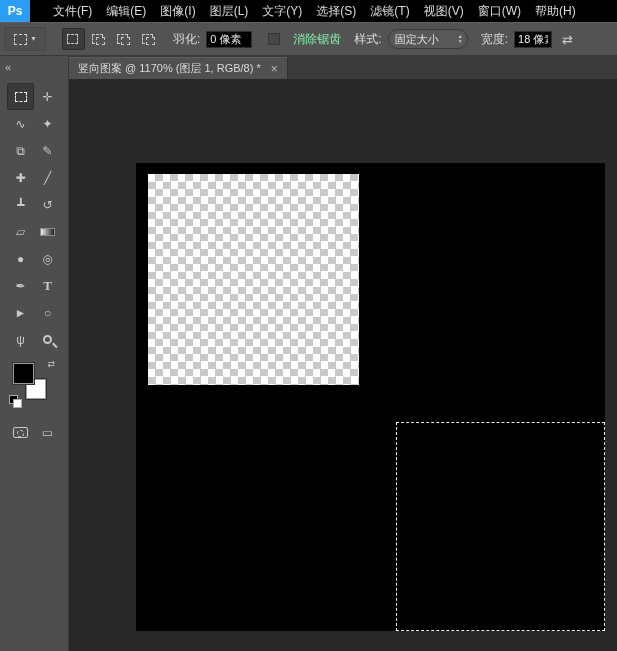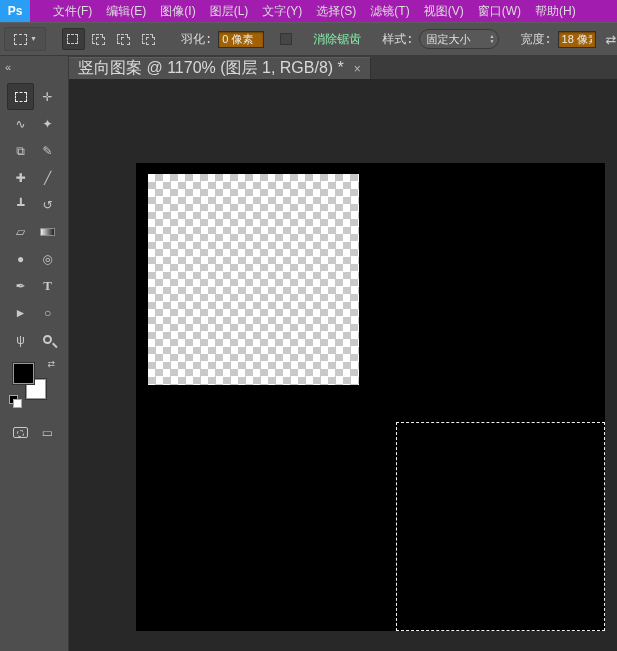--- a/index.html
+++ b/index.html
@@ -8,21 +8,21 @@
     position: relative;
     overflow: hidden;
     background: #282828;
     font-family: "Liberation Sans", "DejaVu Sans", sans-serif;
     -webkit-font-smoothing: antialiased;
   }
 
   
   .menubar {
     position:absolute; left:0; top:0; width:100%; height:22px;
-    background:#a21caf; display:flex; align-items:flex-end;
+    background:#000000; display:flex; align-items:flex-end;
     white-space:nowrap; overflow:hidden; z-index:5;
   }
   .ps-logo {
     width:30px; height:22px; background:#2a9df4; color:#fff;
     font-weight:bold; font-size:12px; display:flex; align-items:center;
     justify-content:center; flex:0 0 auto;
   }
   .menus { display:flex; margin-left:16px; }
   .menu-item { color:#dcdcdc; font-size:12px; line-height:22px; padding:0 7px; cursor:default; }
 
@@ -40,24 +40,24 @@
   .drop-arrow { color:#c9c9c9; font-size:8px; line-height:1; }
   .mode-group { display:flex; margin-left:16px; gap:2px; }
   .mode-btn {
     width:23px; height:22px; background:transparent; border:1px solid transparent;
     display:flex; align-items:center; justify-content:center;
   }
   .mode-btn.active { background:#3c3c3c; border-color:#2d2d2d; border-radius:2px; }
   .ms { position:relative; width:13px; height:11px; display:block; }
   .ms::before { content:""; position:absolute; left:0; top:0; width:9px; height:8px; border:1px dashed #c9c9c9; }
   .ms.ms-ovr::after { content:""; position:absolute; right:0; bottom:0; width:7px; height:6px; border:1px dashed #c9c9c9; background:#535353; }
-  .opt-label { color:#dcdcdc; font-size:12px; margin-left:21px;font-family:Liberation Mono, monospace; }
+  .opt-label { color:#dcdcdc; font-size:12px; margin-left:13px; }
   .opt-label.disabled { color:#86efac; }
   .opt-input {
-    background:#a16207; border:1px solid #2f2f2f; color:#ececec; font-size:11px;
+    background:#000000; border:1px solid #2f2f2f; color:#ececec; font-size:11px;
     height:17px; padding:0 3px; margin-left:6px; box-shadow: inset 0 1px 2px rgba(0,0,0,.35);
     font-family:"Liberation Sans","DejaVu Sans",sans-serif;
   }
   .feather-w { width:46px; }
   .width-w { width:38px; }
   .checkbox { width:12px; height:12px; background:#464646; border:1px solid #353535; margin-left:16px; display:inline-block; }
   .dropdown {
     margin-left:6px; width:80px; height:20px; background:#585858; border:1px solid #393939;
     border-radius:10px; display:flex; align-items:center; justify-content:space-between;
     padding:0 4px 0 6px; color:#e3e3e3; font-size:11px;
@@ -68,21 +68,21 @@
   
   .tabbar {
     position:absolute; left:69px; top:56px; right:0; height:23px;
     background:#3b3b3b; display:flex; align-items:flex-end; overflow:hidden; z-index:3;
   }
   .tab {
     height:22px; background:#505050; border-right:1px solid #313131;
     display:flex; align-items:center; padding:0 9px; gap:10px;
     border-top:1px solid #5d5d5d;
   }
-  .tab-title { color:#d9d9d9; font-size:16px; }
+  .tab-title { color:#d9d9d9; font-size:11px; }
   .tab-close { color:#b9b9b9; font-size:12px; line-height:1; }
 
   
   .toolbar {
     position:absolute; left:0; top:56px; width:69px; bottom:0;
     background:#4e4e4e; border-right:1px solid #3a3a3a; z-index:3;
   }
   .collapse { color:#c4c4c4; font-size:11px; line-height:1; padding:6px 0 4px 5px; height:21px; }
   .tools { display:grid; grid-template-columns:27px 27px; justify-content:center; margin-top:6px; }
   .tool { height:27px; display:flex; align-items:center; justify-content:center; color:#c9c9c9; }

